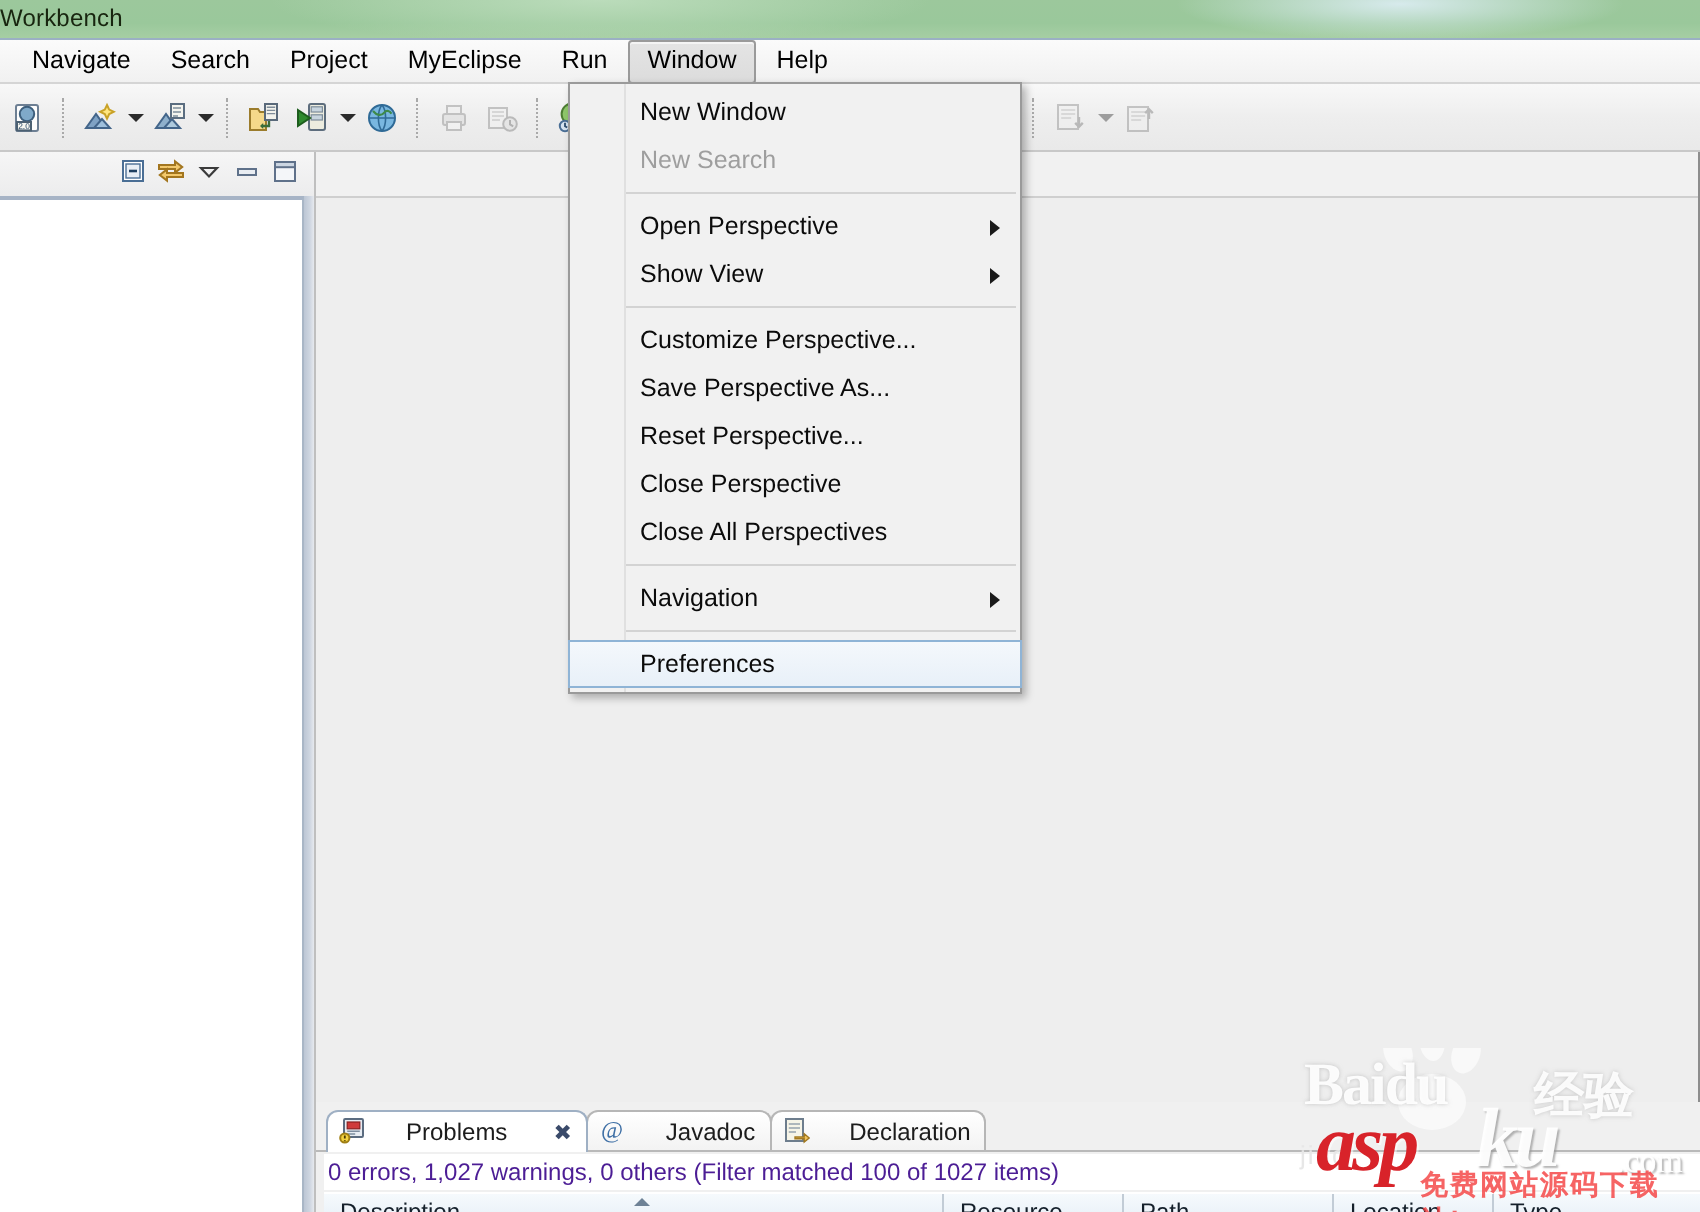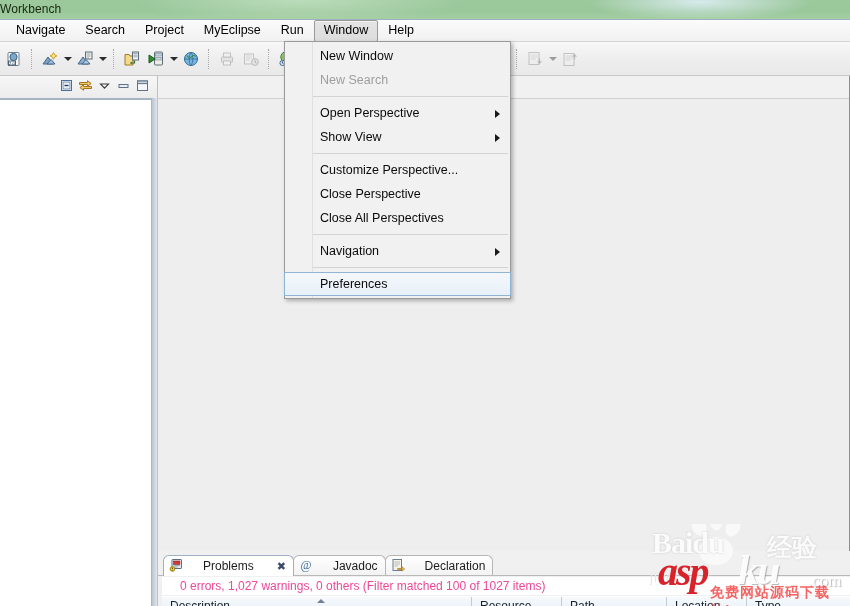--- a/index.html
+++ b/index.html
@@ -237,23 +237,23 @@
     width: 693px; height: 1px;
     background: #b9b9b9;
   }
   #problems-summary {
     position: absolute;
     left: 4px; top: 26px;
     width: 689px;
     height: 18px;
     line-height: 18px;
     font-size: 12px;
-    color: #ec4899;
+    color: #4c1d95;
     background: #ffffff;
-    padding-left: 18px;
+    padding-left: 2px;
     box-sizing: border-box;
     white-space: nowrap;
   }
   #problems-header {
     position: absolute;
     left: 4px; top: 45px;
     width: 689px;
     height: 20px;
     display: flex;
     background: linear-gradient(180deg,#f6fafd 0%, #e3ecf5 100%);
@@ -717,20 +717,22 @@
   </div>
 
   <div id="window-menu">
       <div class="mi"><span>New Window</span></div>
       <div class="mi disabled"><span>New Search</span></div>
       <div class="msep"></div>
       <div class="mi"><span>Open Perspective</span><span class="submenu-arrow"></span></div>
       <div class="mi"><span>Show View</span><span class="submenu-arrow"></span></div>
       <div class="msep"></div>
       <div class="mi"><span>Customize Perspective...</span></div>
+      <div class="mi"><span>Save Perspective As...</span></div>
+      <div class="mi"><span>Reset Perspective...</span></div>
       <div class="mi"><span>Close Perspective</span></div>
       <div class="mi"><span>Close All Perspectives</span></div>
       <div class="msep"></div>
       <div class="mi"><span>Navigation</span><span class="submenu-arrow"></span></div>
       <div class="msep"></div>
       <div class="mi selected"><span>Preferences</span></div>
     </div>
 
 </div>
 

